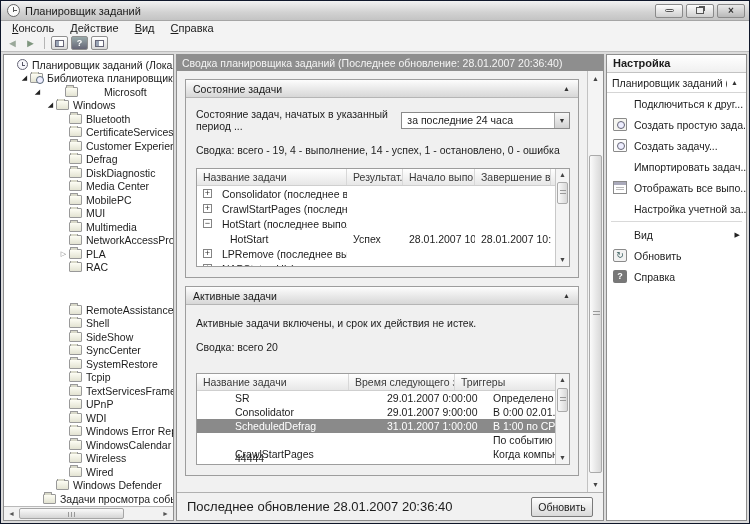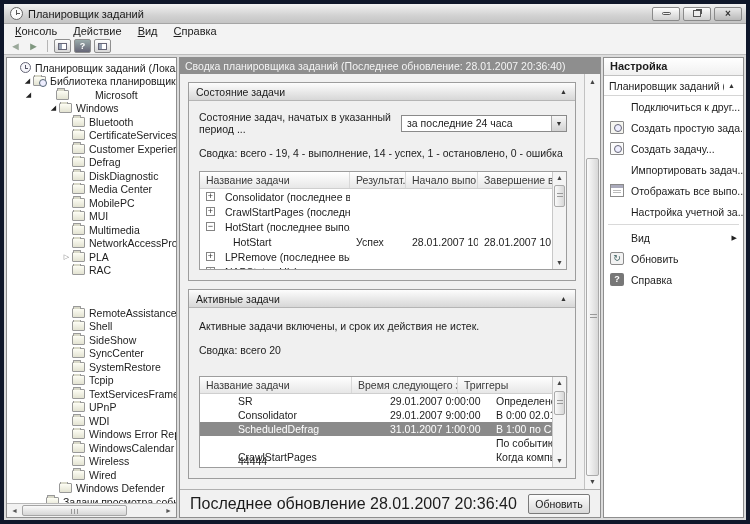--- a/index.html
+++ b/index.html
@@ -1,18 +1,18 @@
 <!DOCTYPE html>
 <html><head>
 <meta charset="utf-8">
 <style>
   * { margin:0; padding:0; box-sizing:border-box; }
   html,body { width:750px; height:524px; }
   body { font-family:"Liberation Sans","DejaVu Sans",sans-serif; font-size:11px; color:#1c1c1c; background:#888; }
-  .window { width:750px; height:524px; border:4px solid #0f172a; background:#e4e4e4; display:flex; flex-direction:column; overflow:hidden; }
+  .window { width:750px; height:524px; border:1px solid #0f172a; background:#e4e4e4; display:flex; flex-direction:column; overflow:hidden; }
 
   
   .titlebar { height:20px; background:linear-gradient(#f2f2f2,#d2d2d2 60%,#c4c4c4); border-bottom:1px solid #a5a5a5; display:flex; align-items:center; padding:0 4px; flex:none; }
   .app-icon { width:13px; height:13px; border:1px solid #666; border-radius:50%; background:#fafafa; position:relative; margin:0 5px 0 2px; flex:none; }
   .app-icon::before { content:""; position:absolute; left:5px; top:2px; width:1px; height:5px; background:#555; }
   .app-icon::after { content:""; position:absolute; left:5px; top:5px; width:4px; height:1px; background:#555; }
   .title-text { font-size:11px; color:#1a1a1a; }
   .winbtns { margin-left:auto; display:flex; gap:3px; }
   .wbtn { width:28px; height:14px; border:1px solid #8a8a8a; border-radius:2px; background:linear-gradient(#fdfdfd,#cfcfcf); display:flex; align-items:center; justify-content:center; font-size:9px; color:#333; }
   .wbtn .ming { width:9px; height:3px; border:1px solid #555; border-radius:2px; background:#eee; }
@@ -94,21 +94,21 @@
   .pm.none { border:none; background:transparent; }
 
   .tbl-vscroll { position:absolute; right:0; top:0; bottom:0; width:14px; background:#f4f4f4; border-left:1px solid #c8c8c8; }
   .tv-arrow { position:absolute; left:0; width:13px; height:12px; font-size:7px; text-align:center; line-height:12px; color:#444; }
   .tv-arrow.up { top:0; }
   .tv-arrow.down { bottom:0; }
   .tv-thumb { position:absolute; left:1px; top:13px; width:11px; height:22px; border:1px solid #aaa; border-radius:2px; background:linear-gradient(to right,#fafafa,#d8d8d8); }
   .tv-thumb::after { content:""; position:absolute; top:50%; left:2px; margin-top:-3px; width:6px; height:6px; background:repeating-linear-gradient(#999 0 1px,transparent 1px 3px); }
 
   .center-footer { height:28px; flex:none; border-top:1px solid #b0b0b0; background:#f1f1f1; display:flex; align-items:center; padding:0 10px; }
-  .footer-status { font-size:16px; }
+  .footer-status { font-size:13px; }
   .refresh-btn { margin-left:auto; width:62px; height:20px; border:1px solid #7a7a7a; border-radius:2px; background:linear-gradient(#fdfdfd,#d9d9d9); font-size:10.5px; font-family:inherit; color:#1a1a1a; }
 
   
   .actions-panel { width:141px; flex:none; display:flex; flex-direction:column; overflow:hidden; }
   .actions-header { height:18px; flex:none; font-weight:bold; font-size:11px; line-height:17px; padding-left:6px; border-bottom:1px solid #c2c2c2; background:linear-gradient(#ffffff,#f0f0f0); }
   .actions-group { height:20px; flex:none; display:flex; align-items:center; padding:0 4px 0 5px; border-bottom:1px solid #d5d5d5; font-size:10.5px; white-space:nowrap; overflow:hidden; }
   .actions-group .collapse-btn { flex:none; }
   .action-item { height:21px; display:flex; align-items:center; padding-left:6px; position:relative; white-space:nowrap; overflow:hidden; }
   .action-icon { width:14px; height:13px; flex:none; margin-right:7px; position:relative; }
   .ai-create-simple-task, .ai-create-task { border:1px solid #8a8a8a; background:#f5f5f0; border-radius:1px; }
@@ -168,21 +168,21 @@
           <div class="tree-row" style="padding-left: 2px;">
             <span class="exp"></span>
             <span class="ticon scheduler"></span>
             <span class="tree-label">Планировщик заданий  (Локальный)</span>
           </div>
           <div class="tree-row" style="padding-left: 15px;">
             <span class="exp">◢</span>
             <span class="ticon library"></span>
             <span class="tree-label">Библиотека планировщика заданий</span>
           </div>
-          <div class="tree-row" style="padding-left: 16px; gap: 22px;">
+          <div class="tree-row" style="padding-left: 28px; gap: 22px;">
             <span class="exp">◢</span>
             <span class="ticon folder"></span>
             <span class="tree-label">Microsoft</span>
           </div>
           <div class="tree-row" style="padding-left: 41px;">
             <span class="exp">◢</span>
             <span class="ticon folder"></span>
             <span class="tree-label">Windows</span>
           </div>
           <div class="tree-row" style="padding-left: 54px;">

